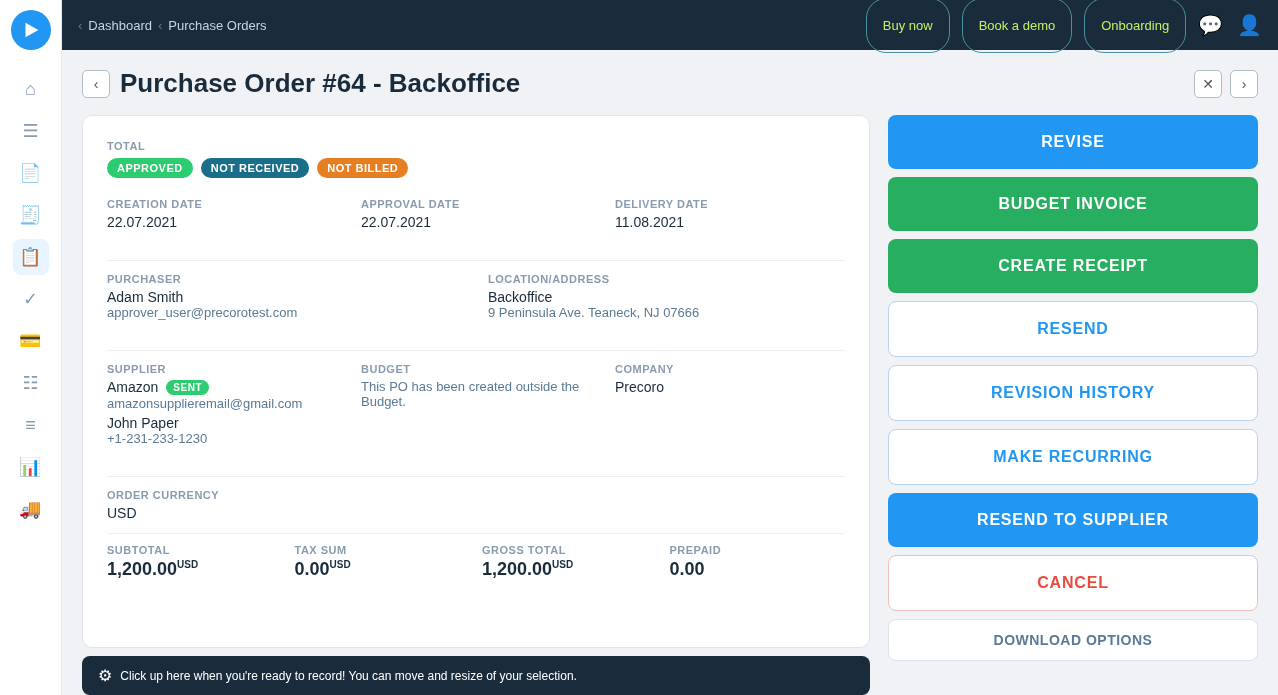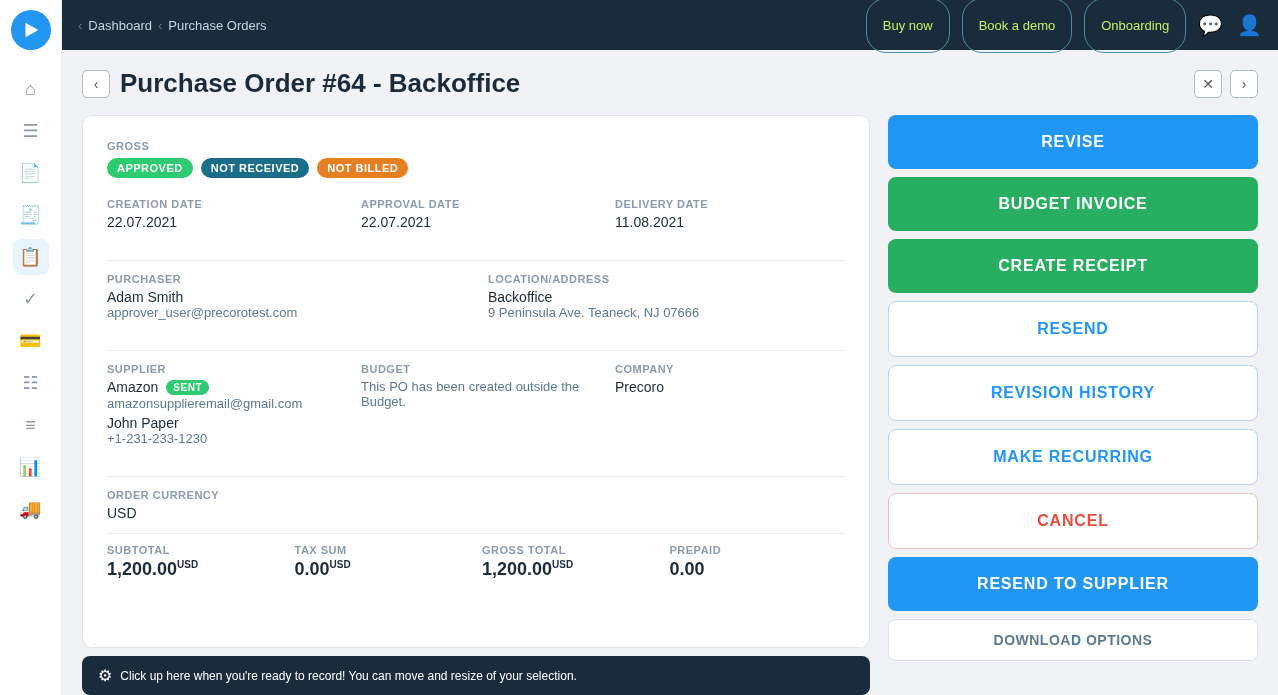--- a/index.html
+++ b/index.html
@@ -337,21 +337,21 @@
         <button class="page-nav-right-btn">›</button>
       </div>
     </div>
 
     <div class="content-area" style="padding:0; flex:1; overflow:hidden;">
 
       <div class="left-panel">
         <div class="po-card">
 
           <div>
-            <div class="status-label">GROSS</div>
+            <div class="status-label">TOTAL</div>
             <div class="status-row">
               <span class="badge badge-approved">APPROVED</span>
               <span class="badge badge-not-received">NOT RECEIVED</span>
               <span class="badge badge-not-billed">NOT BILLED</span>
             </div>
           </div>
 
           <div class="info-grid" style="grid-template-columns:1fr 1fr 1fr; margin-bottom:12px;">
             <div class="info-section">
               <div class="info-section-label">CREATION DATE</div>
@@ -448,20 +448,20 @@
 
       </div>
 
       <div class="right-panel">
         <button class="action-btn btn-blue">REVISE</button>
         <button class="action-btn btn-green">BUDGET INVOICE</button>
         <button class="action-btn btn-green">CREATE RECEIPT</button>
         <button class="action-btn btn-outline-blue">RESEND</button>
         <button class="action-btn btn-outline-blue">REVISION HISTORY</button>
         <button class="action-btn btn-outline-blue">MAKE RECURRING</button>
+        <button class="action-btn btn-blue">RESEND TO SUPPLIER</button>
         <button class="action-btn btn-outline-red">CANCEL</button>
-        <button class="action-btn btn-blue">RESEND TO SUPPLIER</button>
         <button class="action-btn btn-download">DOWNLOAD OPTIONS</button>
       </div>
 
     </div>
   </div>
 </div>
 
 </body></html>

